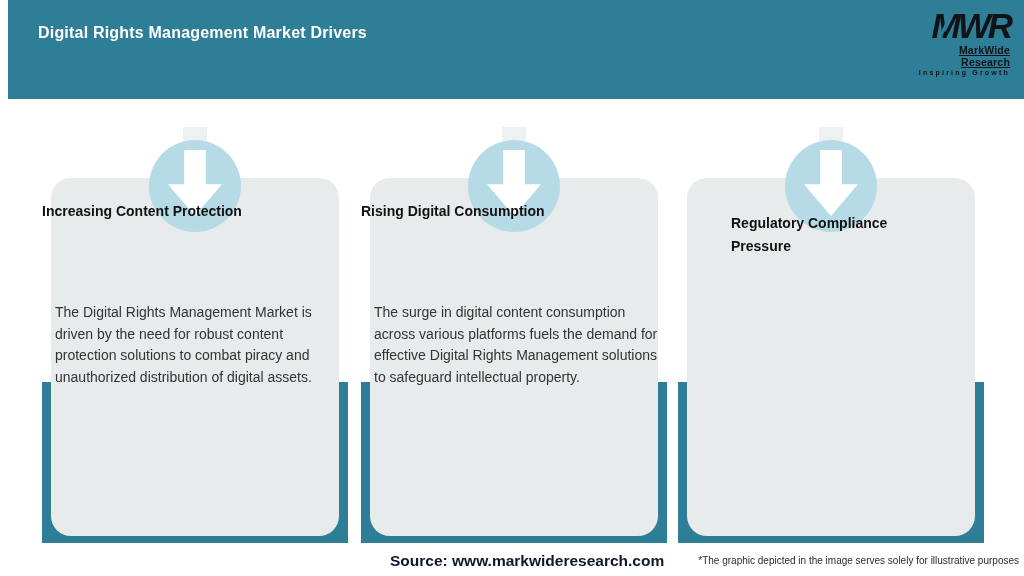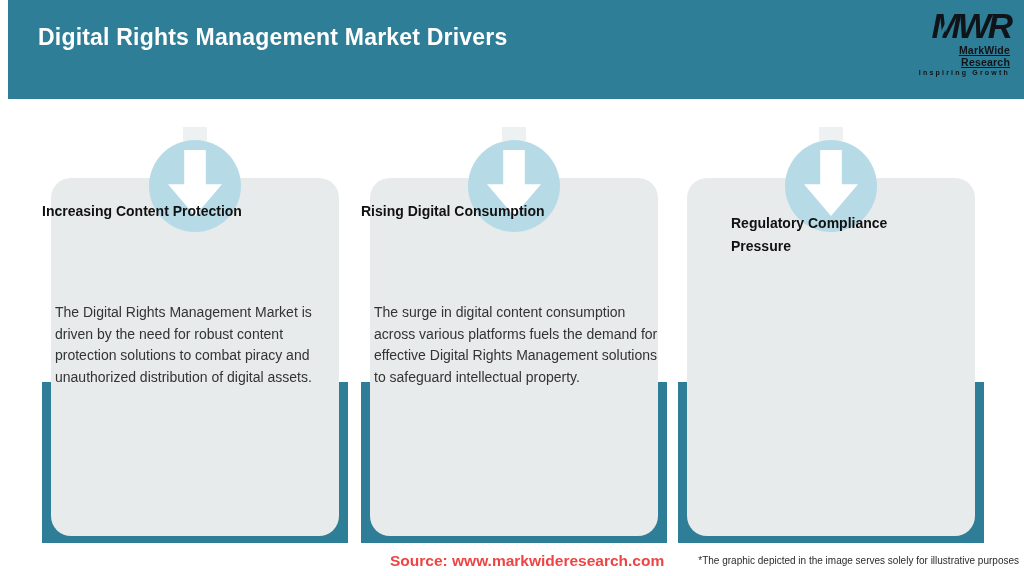--- a/index.html
+++ b/index.html
@@ -12,21 +12,21 @@
     overflow: hidden;
   }
 
   
   .header {
     position: absolute; left: 8px; top: 0; width: 1016px; height: 99px;
     background: #2f7e97;
   }
   .header-title {
     position: absolute; left: 30px; top: 24px;
-    font-size: 23px; font-weight: bold; color: #ffffff;
+    font-size: 16px; font-weight: bold; color: #ffffff;
     letter-spacing: 0.2px;
   }
   .logo {
     position: absolute; right: 14px; top: 8px; width: 100px;
     text-align: right; color: #101418;
   }
   .logo-mark {
     position: relative;
     font-size: 35px; line-height: 36px; font-weight: bold; font-style: italic;
     letter-spacing: -3px; color: #101418;
@@ -78,21 +78,21 @@
   .card-body {
     position: absolute; top: 148px; left: 13px; right: 8px;
     font-size: 14px; line-height: 21.5px; color: #333333;
     text-align: left;
     margin-top: 24px;
   }
 
   
   .footer-source {
     position: absolute; left: 390px; top: 552px;
-    font-size: 15.5px; font-weight: bold; color: #ef4444;
+    font-size: 15.5px; font-weight: bold; color: #0f172a;
     white-space: nowrap;
   }
   .footer-disclaimer {
     position: absolute; right: 5px; top: 555px;
     font-size: 10px; color: #2b2b2b;
     white-space: nowrap;
   }
 </style>
 </head>
 <body>

